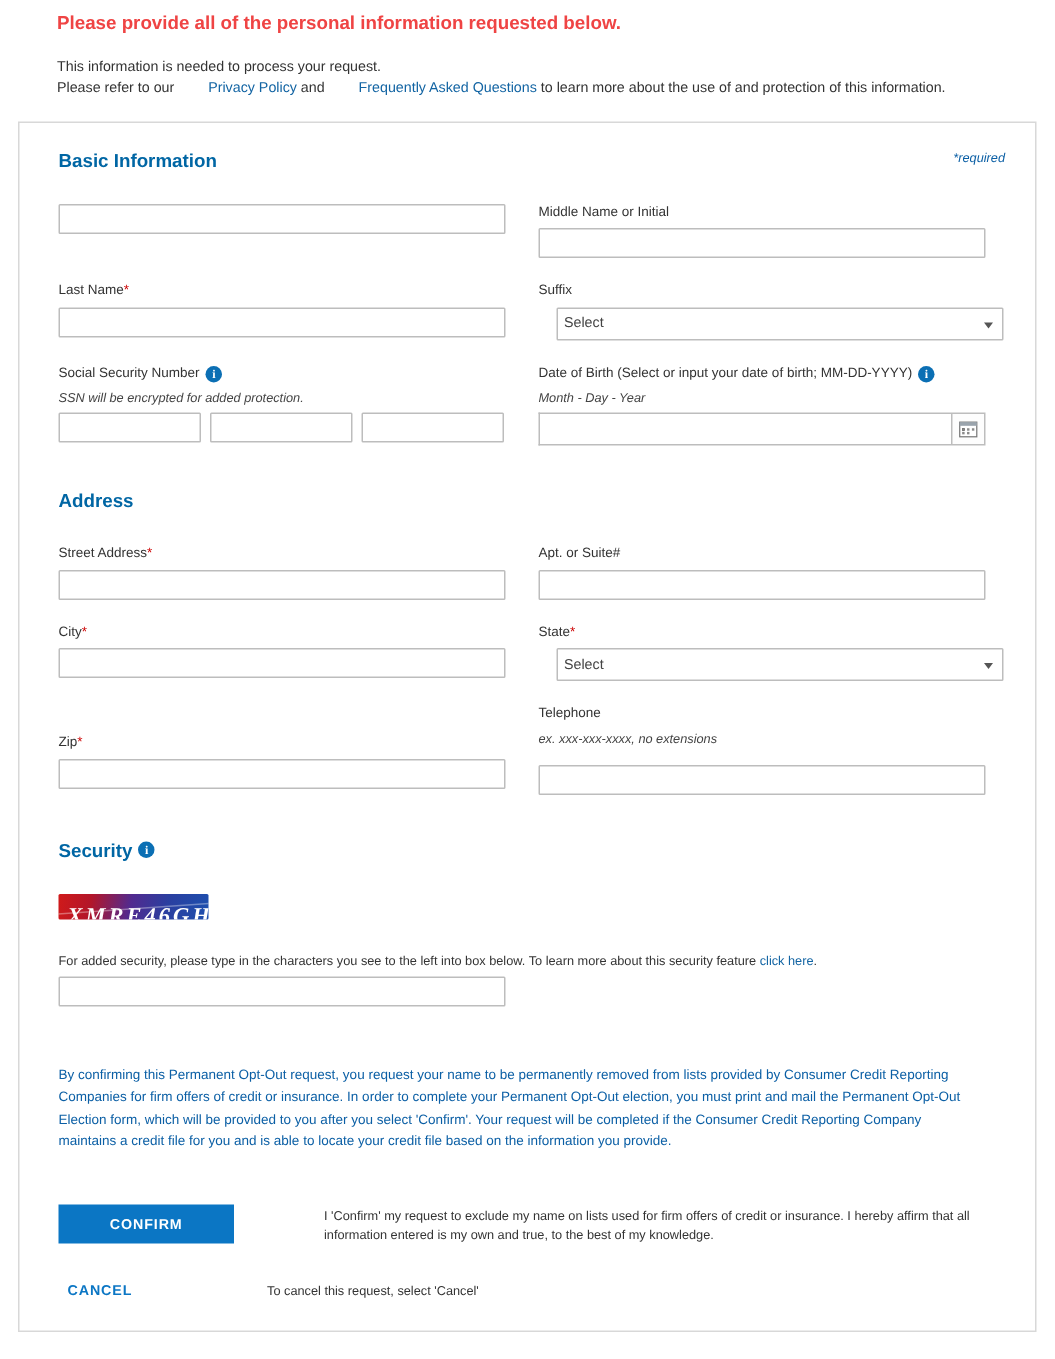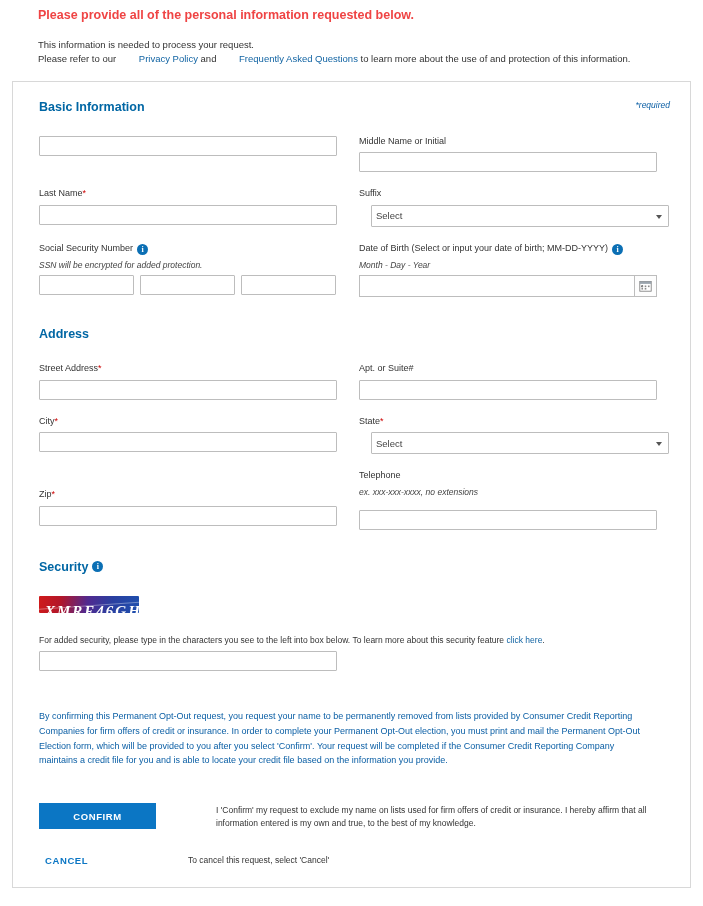--- a/index.html
+++ b/index.html
@@ -269,21 +269,21 @@
     font-weight: bold;
     letter-spacing: 0.6px;
     cursor: pointer;
     background: none;
     border: none;
     font-family: "Liberation Sans", sans-serif;
   }
   .cancel-note {
     font-size: 8.5px;
     color: #333;
-    margin-left: 32px;
+    margin-left: 22px;
   }
 </style>
 </head>
 <body>
 
 <div class="page">
 
   <div class="intro">
     <div class="intro-title">Please provide all of the personal information requested below.</div>
     <p class="intro-line">This information is needed to process your request.</p>

